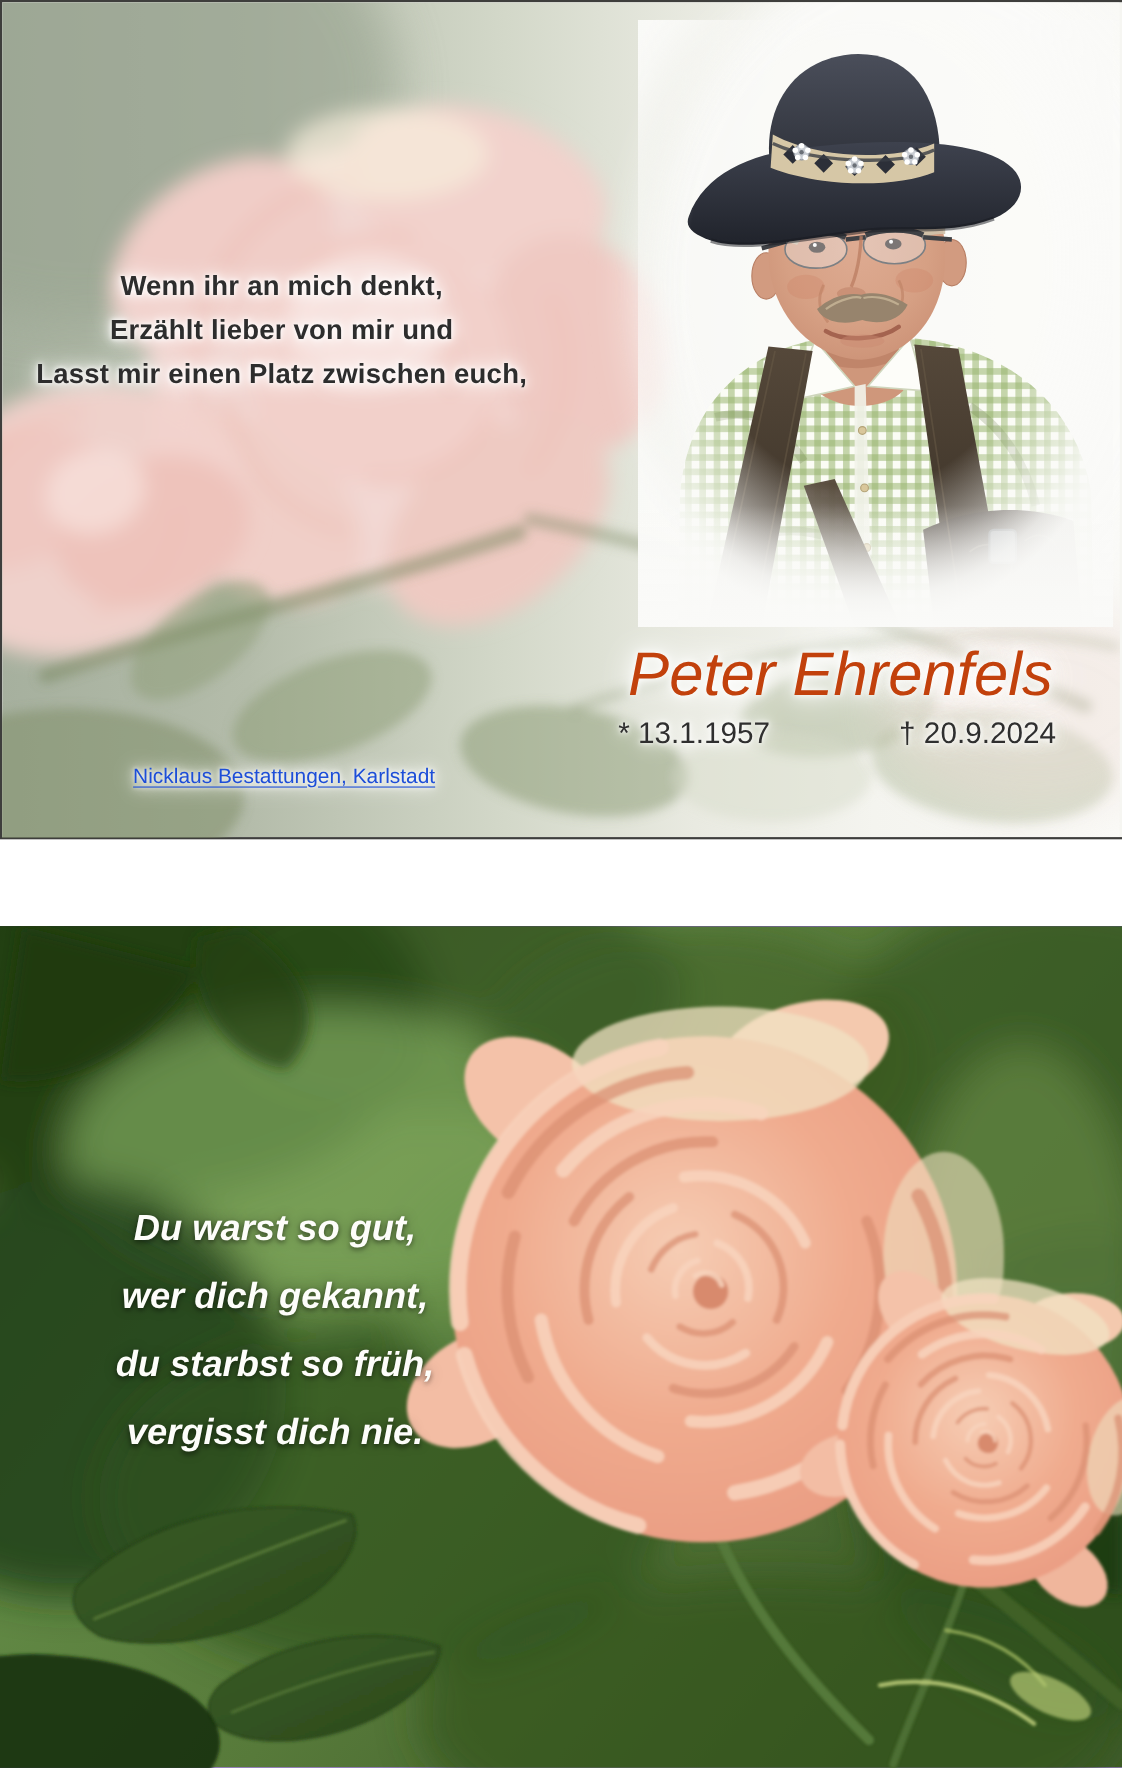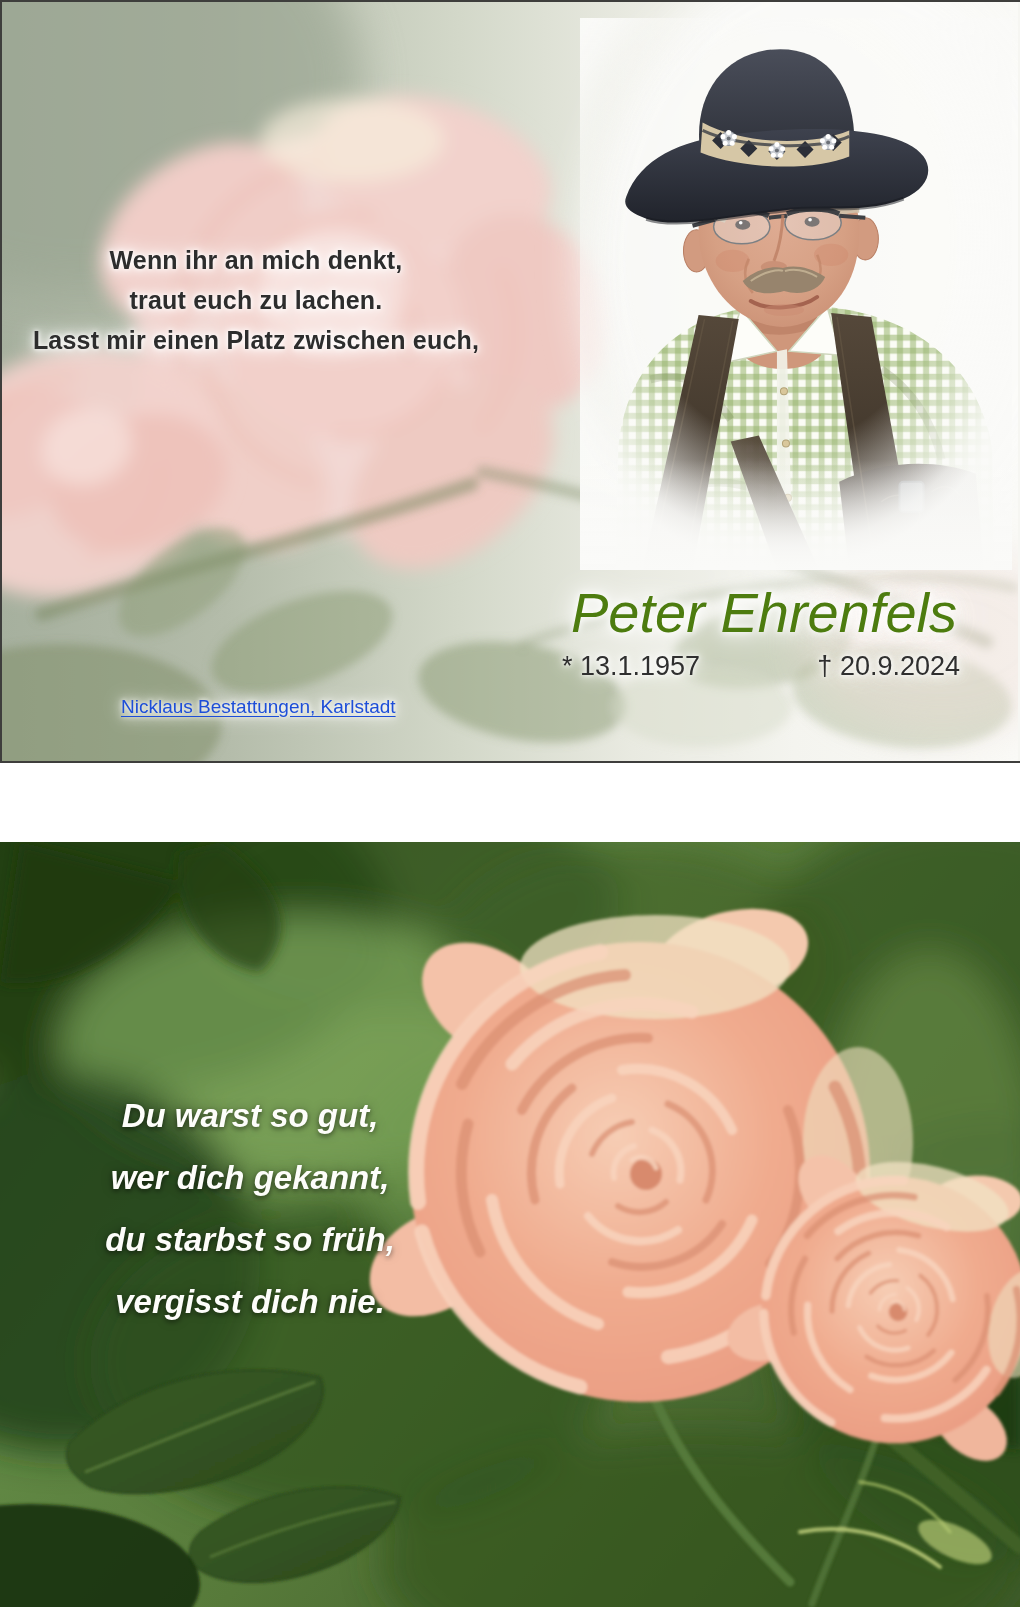--- a/index.html
+++ b/index.html
@@ -11,21 +11,21 @@
               border:2px solid #3e3e3c;background:#f6f6f2;overflow:hidden;padding-left:20px;}
   .front-bg{position:absolute;left:0;top:0;width:1016px;height:759px;display:block;}
   .portrait{position:absolute;left:578px;top:16px;width:432px;height:552px;display:block;}
 
   .top-poem{position:absolute;left:18px;top:238px;width:472px;text-align:center;
             font-weight:700;font-size:25px;line-height:40px;letter-spacing:.2px;color:#2d2d2d;}
   .glow{text-shadow:0 0 4px #fff,0 0 9px #fff,0 0 16px #fff,0 0 26px rgba(255,255,255,.92);}
   .tp-line{white-space:nowrap;}
 
   .deceased-name{position:absolute;left:528px;top:580px;width:468px;text-align:center;
-                 font-style:italic;font-weight:400;font-size:56px;line-height:1.1;color:#4d7c0f;
+                 font-style:italic;font-weight:400;font-size:56px;line-height:1.1;color:#c2410c;
                  text-shadow:0 0 6px #fff,0 0 14px #fff,0 0 26px #fff,0 0 36px rgba(255,255,255,.9);}
   .life-dates{position:absolute;left:560px;top:649px;width:398px;display:flex;
               justify-content:space-between;font-weight:400;font-size:27px;color:#2f2f2f;}
   .funeral-home{position:absolute;left:119px;top:694px;font-size:19px;color:#1d4ed8;
                 text-decoration:underline;text-underline-offset:3px;white-space:nowrap;}
 
   
   .card-back{position:absolute;left:0;top:842px;width:1020px;height:968px;overflow:hidden;background:#6d28d9;}
   .back-bg{position:absolute;left:0;top:0;width:1020px;height:765px;display:block;}
   .bottom-poem{position:absolute;left:15px;top:243px;width:470px;text-align:center;
@@ -254,21 +254,21 @@
           </g>
         </g>
       </g>
 
       <rect width="430" height="550" fill="url(#fadeR)"></rect>
       <rect y="440" width="430" height="110" fill="url(#fadeB)"></rect>
     </svg>
 
     <div class="top-poem glow">
       <div class="tp-line">Wenn ihr an mich denkt,</div>
-      <div class="tp-line">traut euch zu lachen.</div>
+      <div class="tp-line">Erzählt lieber von mir und</div>
       <div class="tp-line">Lasst mir einen Platz zwischen euch,</div>
     </div>
 
     <div class="deceased-name">Peter Ehrenfels</div>
     <div class="life-dates glow">
       <span>* 13.1.1957</span>
       <span>† 20.9.2024</span>
     </div>
 
     <div class="funeral-home glow">Nicklaus Bestattungen, Karlstadt</div>

